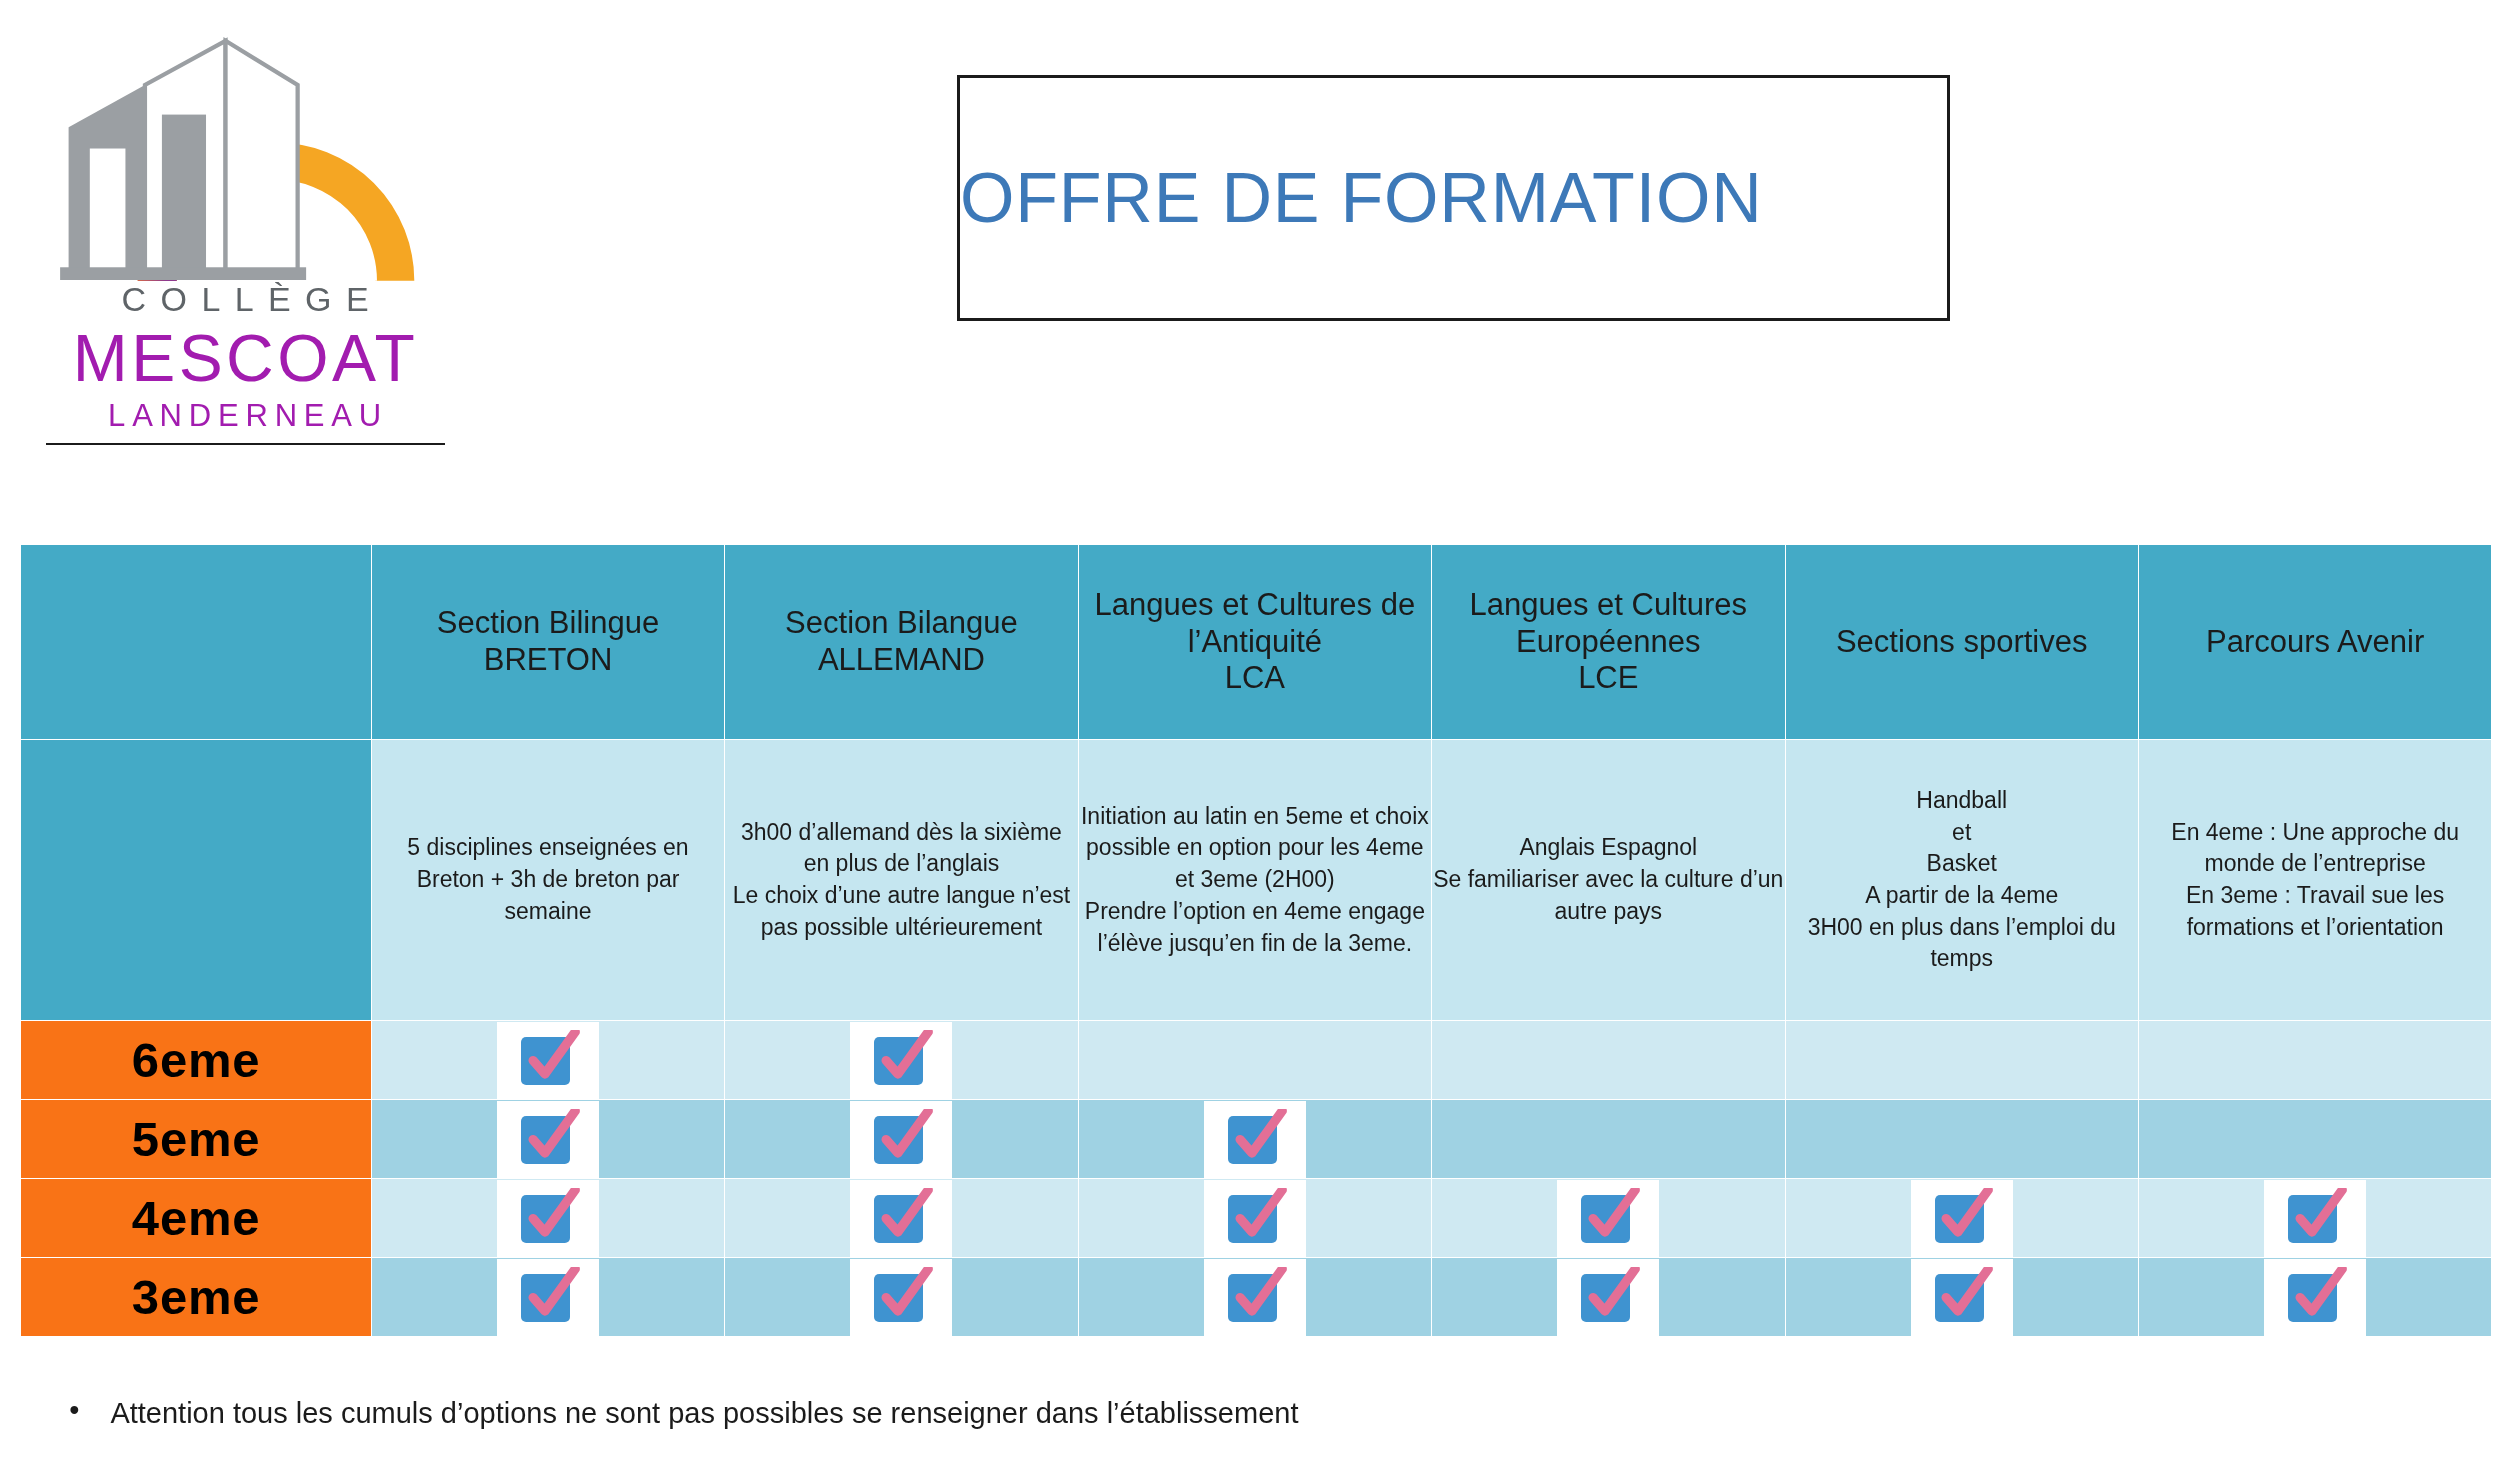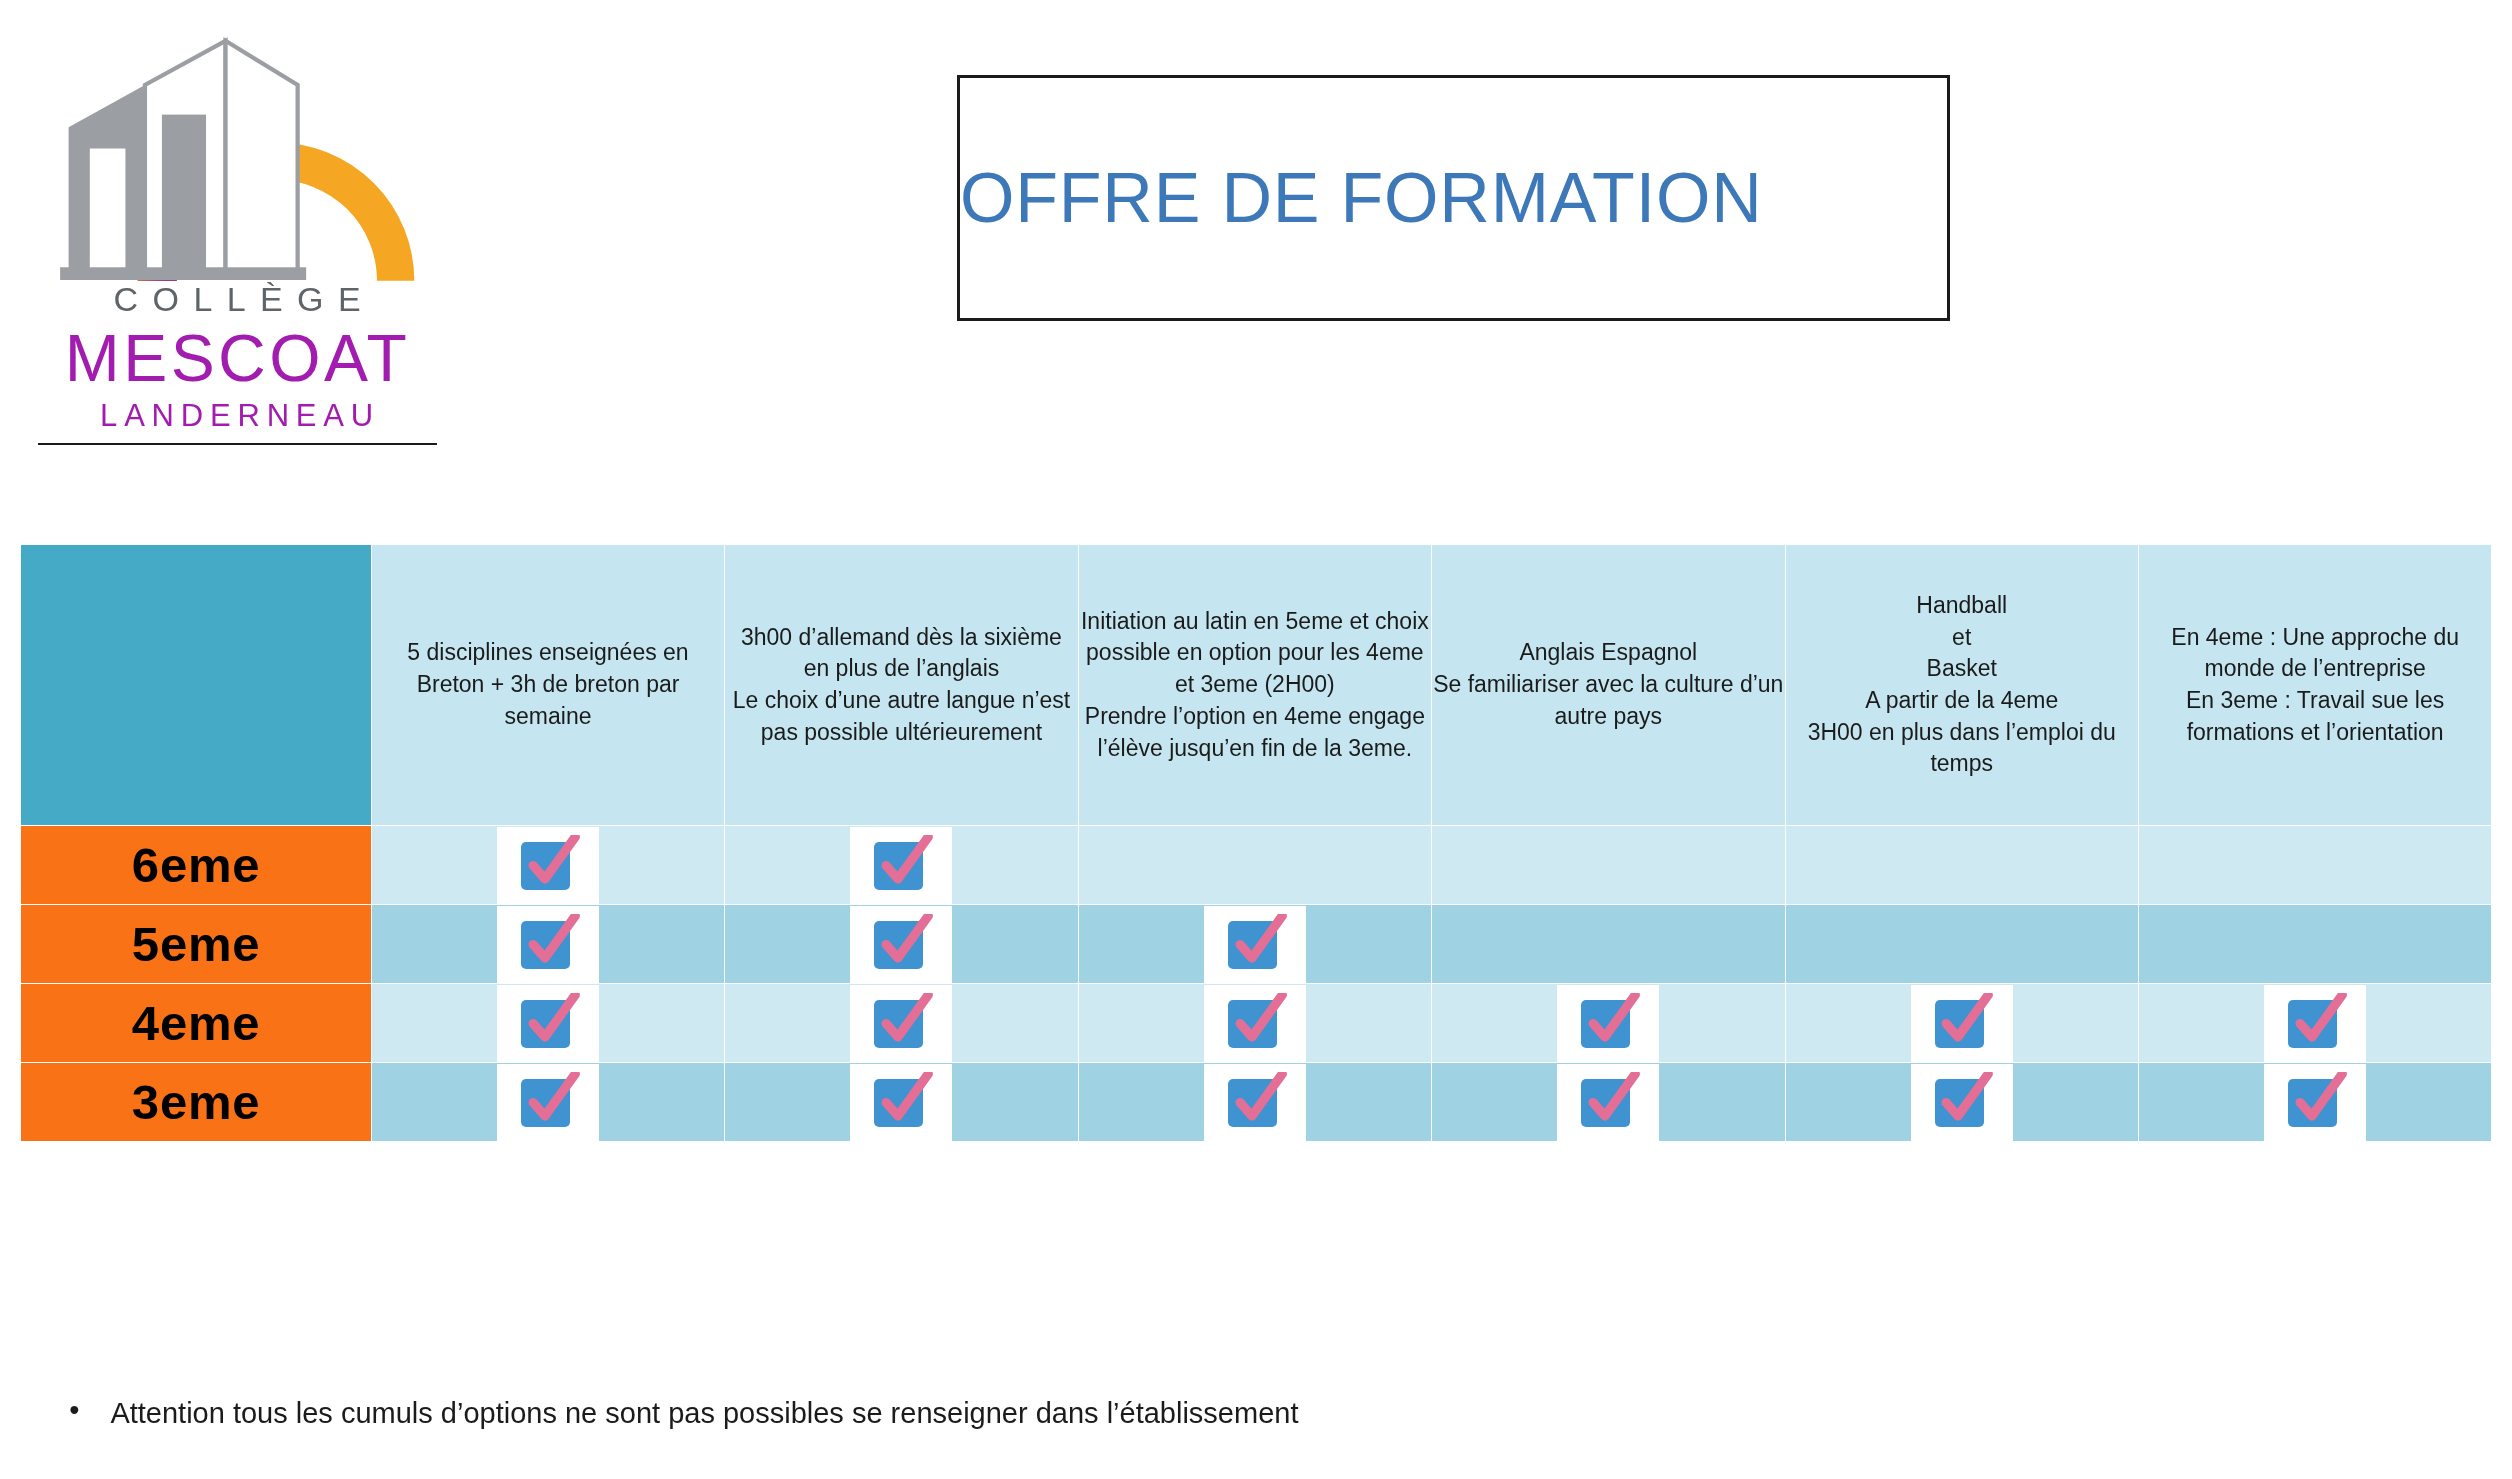--- a/index.html
+++ b/index.html
@@ -42,21 +42,21 @@
   }
   .logo-building {
     position: absolute;
     left: 25.5px;
     top: 34px;
     width: 399px;
     height: 246px;
   }
   .logo-text {
     position: absolute;
-    left: 0px;
+    left: 8px;
     top: 280px;
     width: 441px;
     text-align: center;
   }
   .logo-college {
     font-size: 34px;
     letter-spacing: 14.4px;
     color: #5f6468;
     font-family: "Liberation Sans", sans-serif;
     padding-left: 13.6px;
@@ -247,20 +247,29 @@
       <col class="col-first">
       <col class="col-c">
         <col class="col-c">
         <col class="col-c">
       <col class="col-c">
         <col class="col-c">
         <col class="col-c">
     </colgroup>
     <tbody id="table-body">
         <tr>
+          <td class="hdr-blank"></td>
+          <td class="hdr">Section Bilingue<br>BRETON</td>
+          <td class="hdr">Section Bilangue<br>ALLEMAND</td>
+          <td class="hdr">Langues et Cultures de l’Antiquité<br>LCA</td>
+          <td class="hdr">Langues et Cultures Européennes<br>LCE</td>
+          <td class="hdr">Sections sportives</td>
+          <td class="hdr">Parcours Avenir</td>
+        </tr>
+        <tr>
           <td class="desc-blank"></td>
           <td class="desc">5 disciplines enseignées en Breton + 3h de breton par semaine</td>
           <td class="desc">3h00 d’allemand dès la sixième en plus de l’anglais<br>Le choix d’une autre langue n’est pas possible ultérieurement</td>
           <td class="desc">Initiation au latin en 5eme et choix possible en option pour les 4eme et 3eme (2H00)<br>Prendre l’option en 4eme engage l’élève jusqu’en fin de la 3eme.</td>
           <td class="desc">Anglais Espagnol<br>Se familiariser avec la culture d’un autre pays</td>
           <td class="desc">Handball<br>et<br>Basket<br>A partir de la 4eme<br>3H00 en plus dans l’emploi du temps</td>
           <td class="desc">En  4eme : Une approche du monde de l’entreprise<br>En 3eme : Travail sue les formations et l’orientation</td>
         </tr>
         <tr>
           <td class="lvl">6eme</td>

